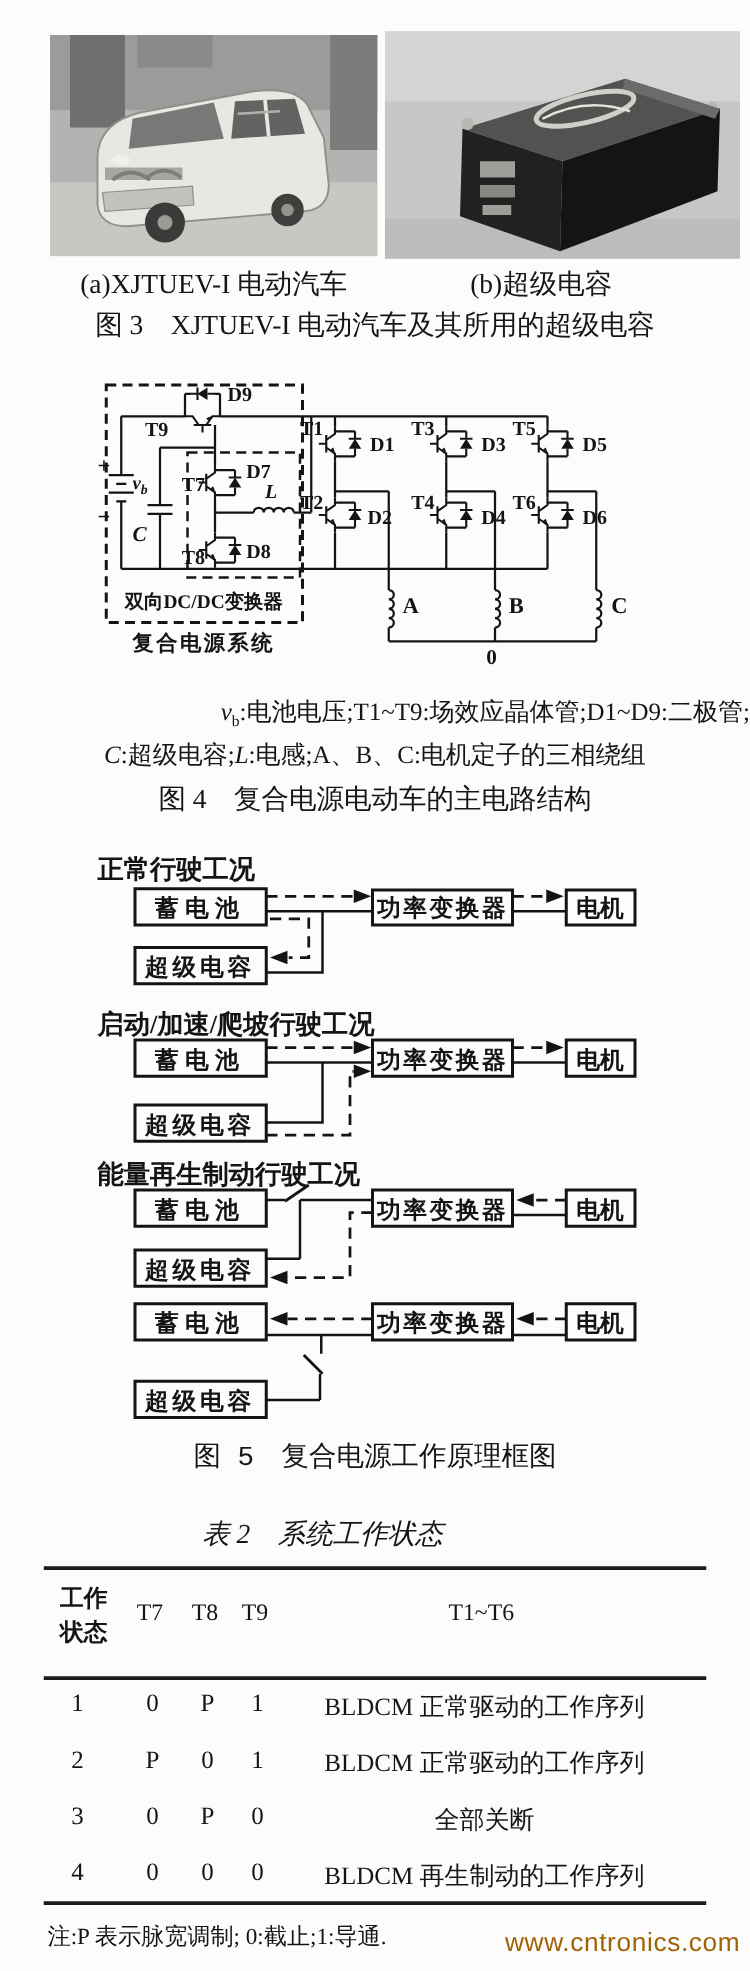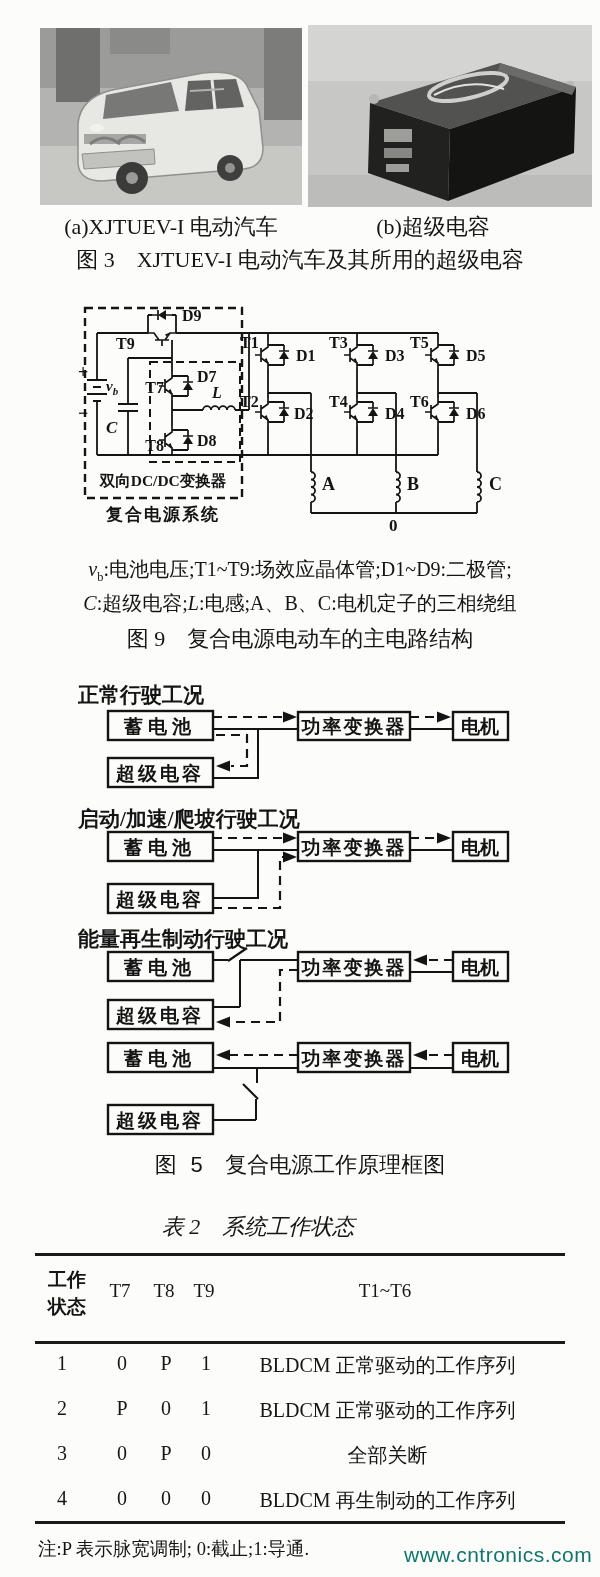--- a/index.html
+++ b/index.html
@@ -161,23 +161,23 @@
         <text x="322" y="200" font-size="18">A</text>
         <text x="407" y="200" font-size="18">B</text>
         <text x="489" y="200" font-size="18">C</text>
         <text x="389" y="241" font-size="17">0</text>
         <text x="163" y="196" text-anchor="middle" font-size="15.5">双向DC/DC变换器</text>
         <text x="163" y="230" text-anchor="middle" font-size="17" letter-spacing="2">复合电源系统</text>
       </g>
     </svg>
   </div>
 
-  <div class="abs c" style="left:0;top:556px;width:600px;font-size:20px;"><span class="it">v</span><sub class="vb">b</sub><span>:电池电压;T1~T9:场效应晶体管;D1~D9:二极管;</span></div>
+  <div class="abs c" style="left:0;top:556px;width:600px;font-size:20px;text-align:right;"><span class="it">v</span><sub class="vb">b</sub><span>:电池电压;T1~T9:场效应晶体管;D1~D9:二极管;</span></div>
   <div class="abs c" style="left:0;top:590px;width:600px;font-size:20px;"><span class="it">C</span><span>:超级电容;</span><span class="it">L</span><span>:电感;A、B、C:电机定子的三相绕组</span></div>
-  <div class="abs c cap" style="left:0;top:624px;width:600px;font-size:22px;">图 9　复合电源电动车的主电路结构</div>
+  <div class="abs c cap" style="left:0;top:624px;width:600px;font-size:22px;">图 4　复合电源电动车的主电路结构</div>
 
   <div class="abs" style="left:0;top:678px;width:600px;height:470px;">
     <svg width="600" height="470" viewBox="0 0 600 470">
       <g font-size="21" font-weight="bold">
         <text x="78" y="24">正常行驶工况</text>
         <text x="78" y="148">启动/加速/爬坡行驶工况</text>
         <text x="78" y="268">能量再生制动行驶工况</text>
       </g>
 
       <g fill="none" stroke="#141414" stroke-width="2.4">
@@ -292,15 +292,15 @@
     <span class="abs c" style="left:108px;width:28px;">0</span>
     <span class="abs c" style="left:152px;width:28px;">0</span>
     <span class="abs c" style="left:192px;width:28px;">0</span>
     <span class="abs c" style="left:230px;width:315px;">BLDCM 再生制动的工作序列</span>
   </div>
 
   <div class="rule" style="left:35px;top:1521px;width:530px;height:3px;"></div>
 
   <div class="abs" style="left:38px;top:1536px;font-size:18.5px;">注:P 表示脉宽调制; 0:截止;1:导通.</div>
 
-  <div class="abs wm" style="left:404px;top:1543px;width:192px;font-size:21px;letter-spacing:0.5px;color:#0f766e;">www.cntronics.com</div>
+  <div class="abs wm" style="left:404px;top:1543px;width:192px;font-size:21px;letter-spacing:0.5px;color:#a16207;">www.cntronics.com</div>
 
 </div>
 
 </body></html>

